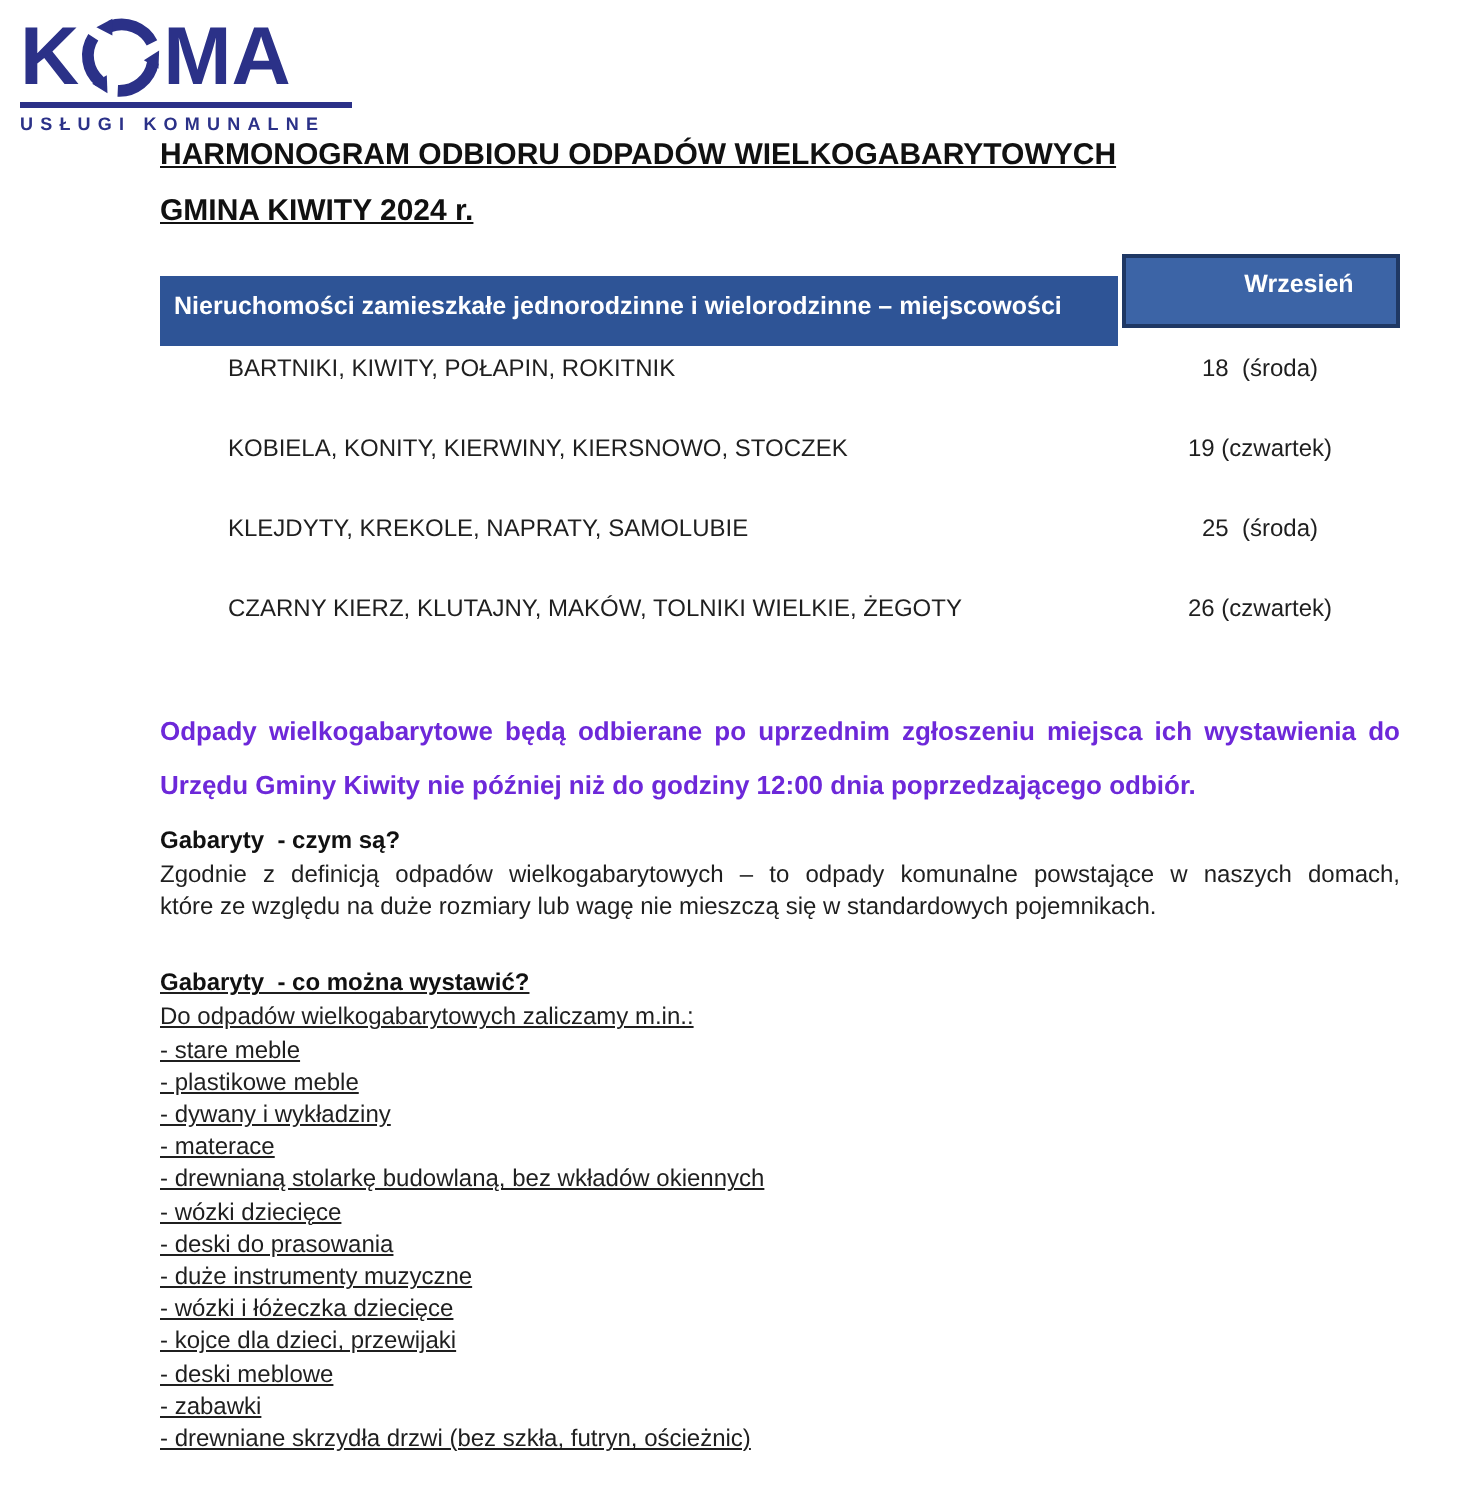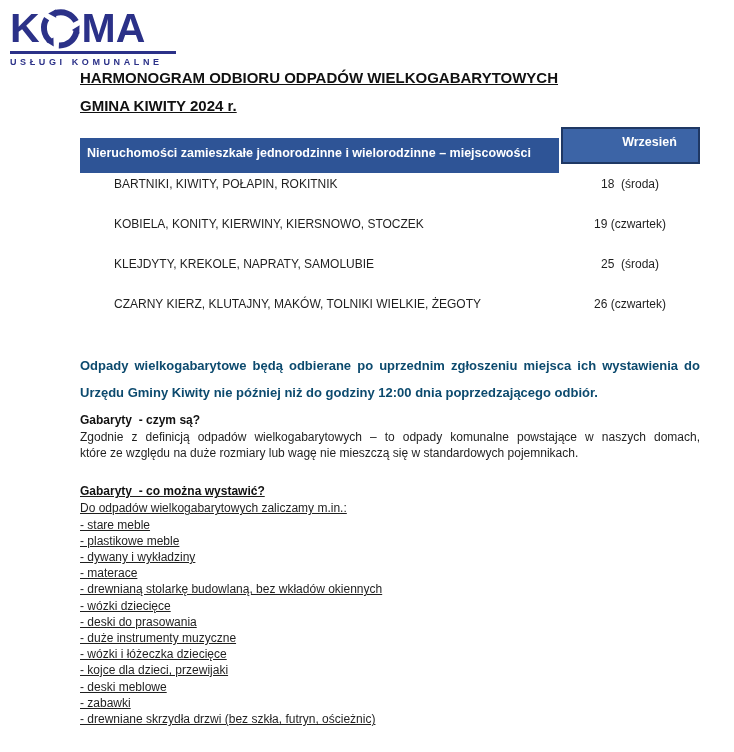--- a/index.html
+++ b/index.html
@@ -75,21 +75,21 @@
   }
   .tbl-row {
     display: flex; align-items: center; height: 40px; font-size: 12px;
   }
   .tbl-row-name { flex: 1; padding-left: 4px; white-space: pre-wrap; margin-left: 30px; }
   .tbl-row-date { width: 140px; text-align: center; white-space: pre-wrap; }
 
   
   .notice {
     margin-top: 28px;
-    color: #0c4a6e;
+    color: #6d28d9;
     font-weight: bold;
     font-size: 13px;
     line-height: 27px;
   }
   .justify-full { text-align: justify; text-align-last: justify; }
 
   
   .sec-heading {
     font-weight: bold; font-size: 12px; line-height: 18px;
     white-space: pre-wrap; color: #111111;

